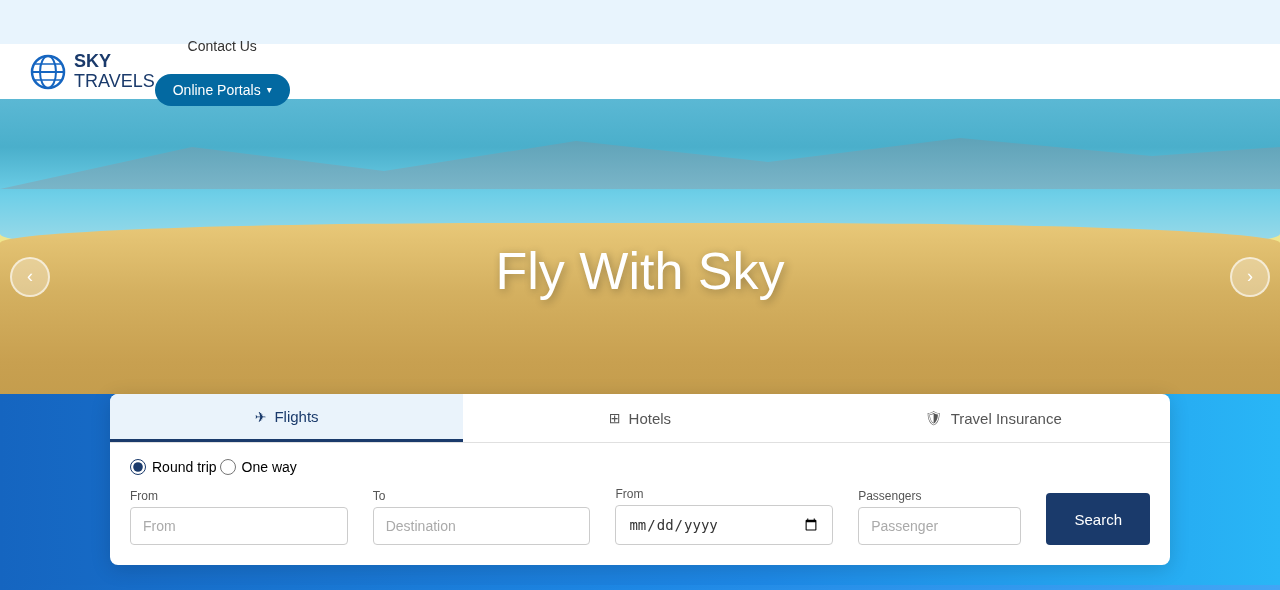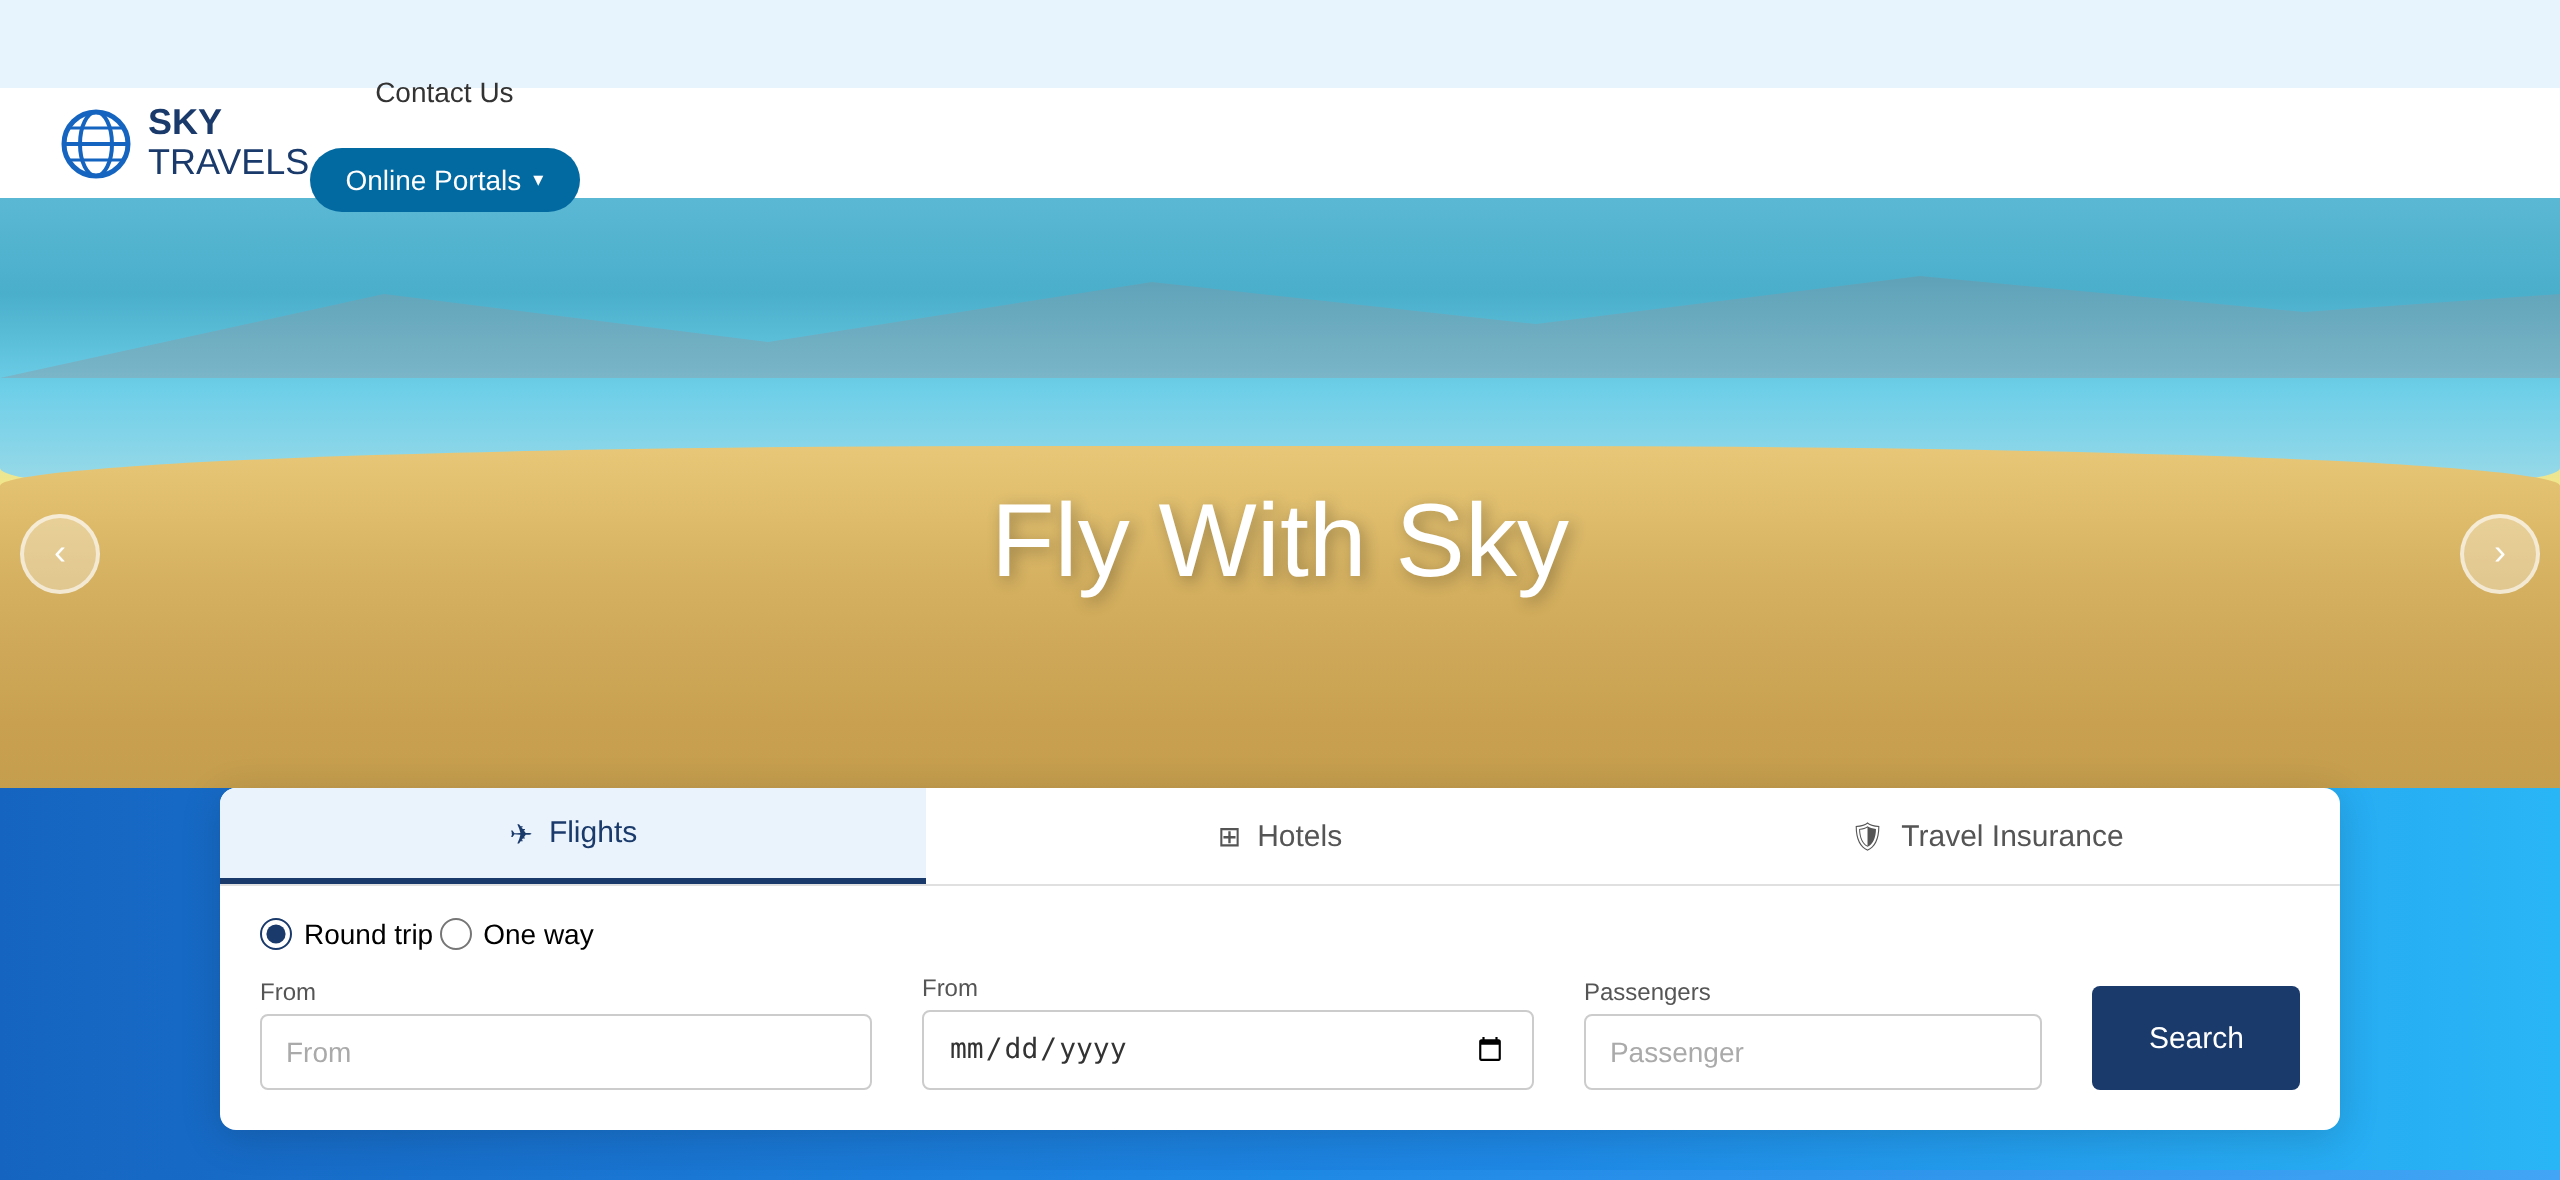--- a/index.html
+++ b/index.html
@@ -330,20 +330,24 @@
             <input type="radio" name="trip" value="oneway" style="">
             <span>One way</span>
           </label>
         </div>
 
         <div class="fields-row">
           <div class="field-group from">
             <label class="field-label">From</label>
             <input class="field-input" type="text" placeholder="From" style="">
           </div>
+          <div class="field-group to">
+            <label class="field-label">To</label>
+            <input class="field-input" type="text" placeholder="Destination" style="">
+          </div>
           <div class="field-group date">
             <label class="field-label">From</label>
             <input class="field-input" type="date" style="">
           </div>
           <div class="field-group passengers">
             <label class="field-label">Passengers</label>
             <input class="field-input" type="text" placeholder="Passenger" style="">
           </div>
           <button class="search-btn">Search</button>
         </div>

